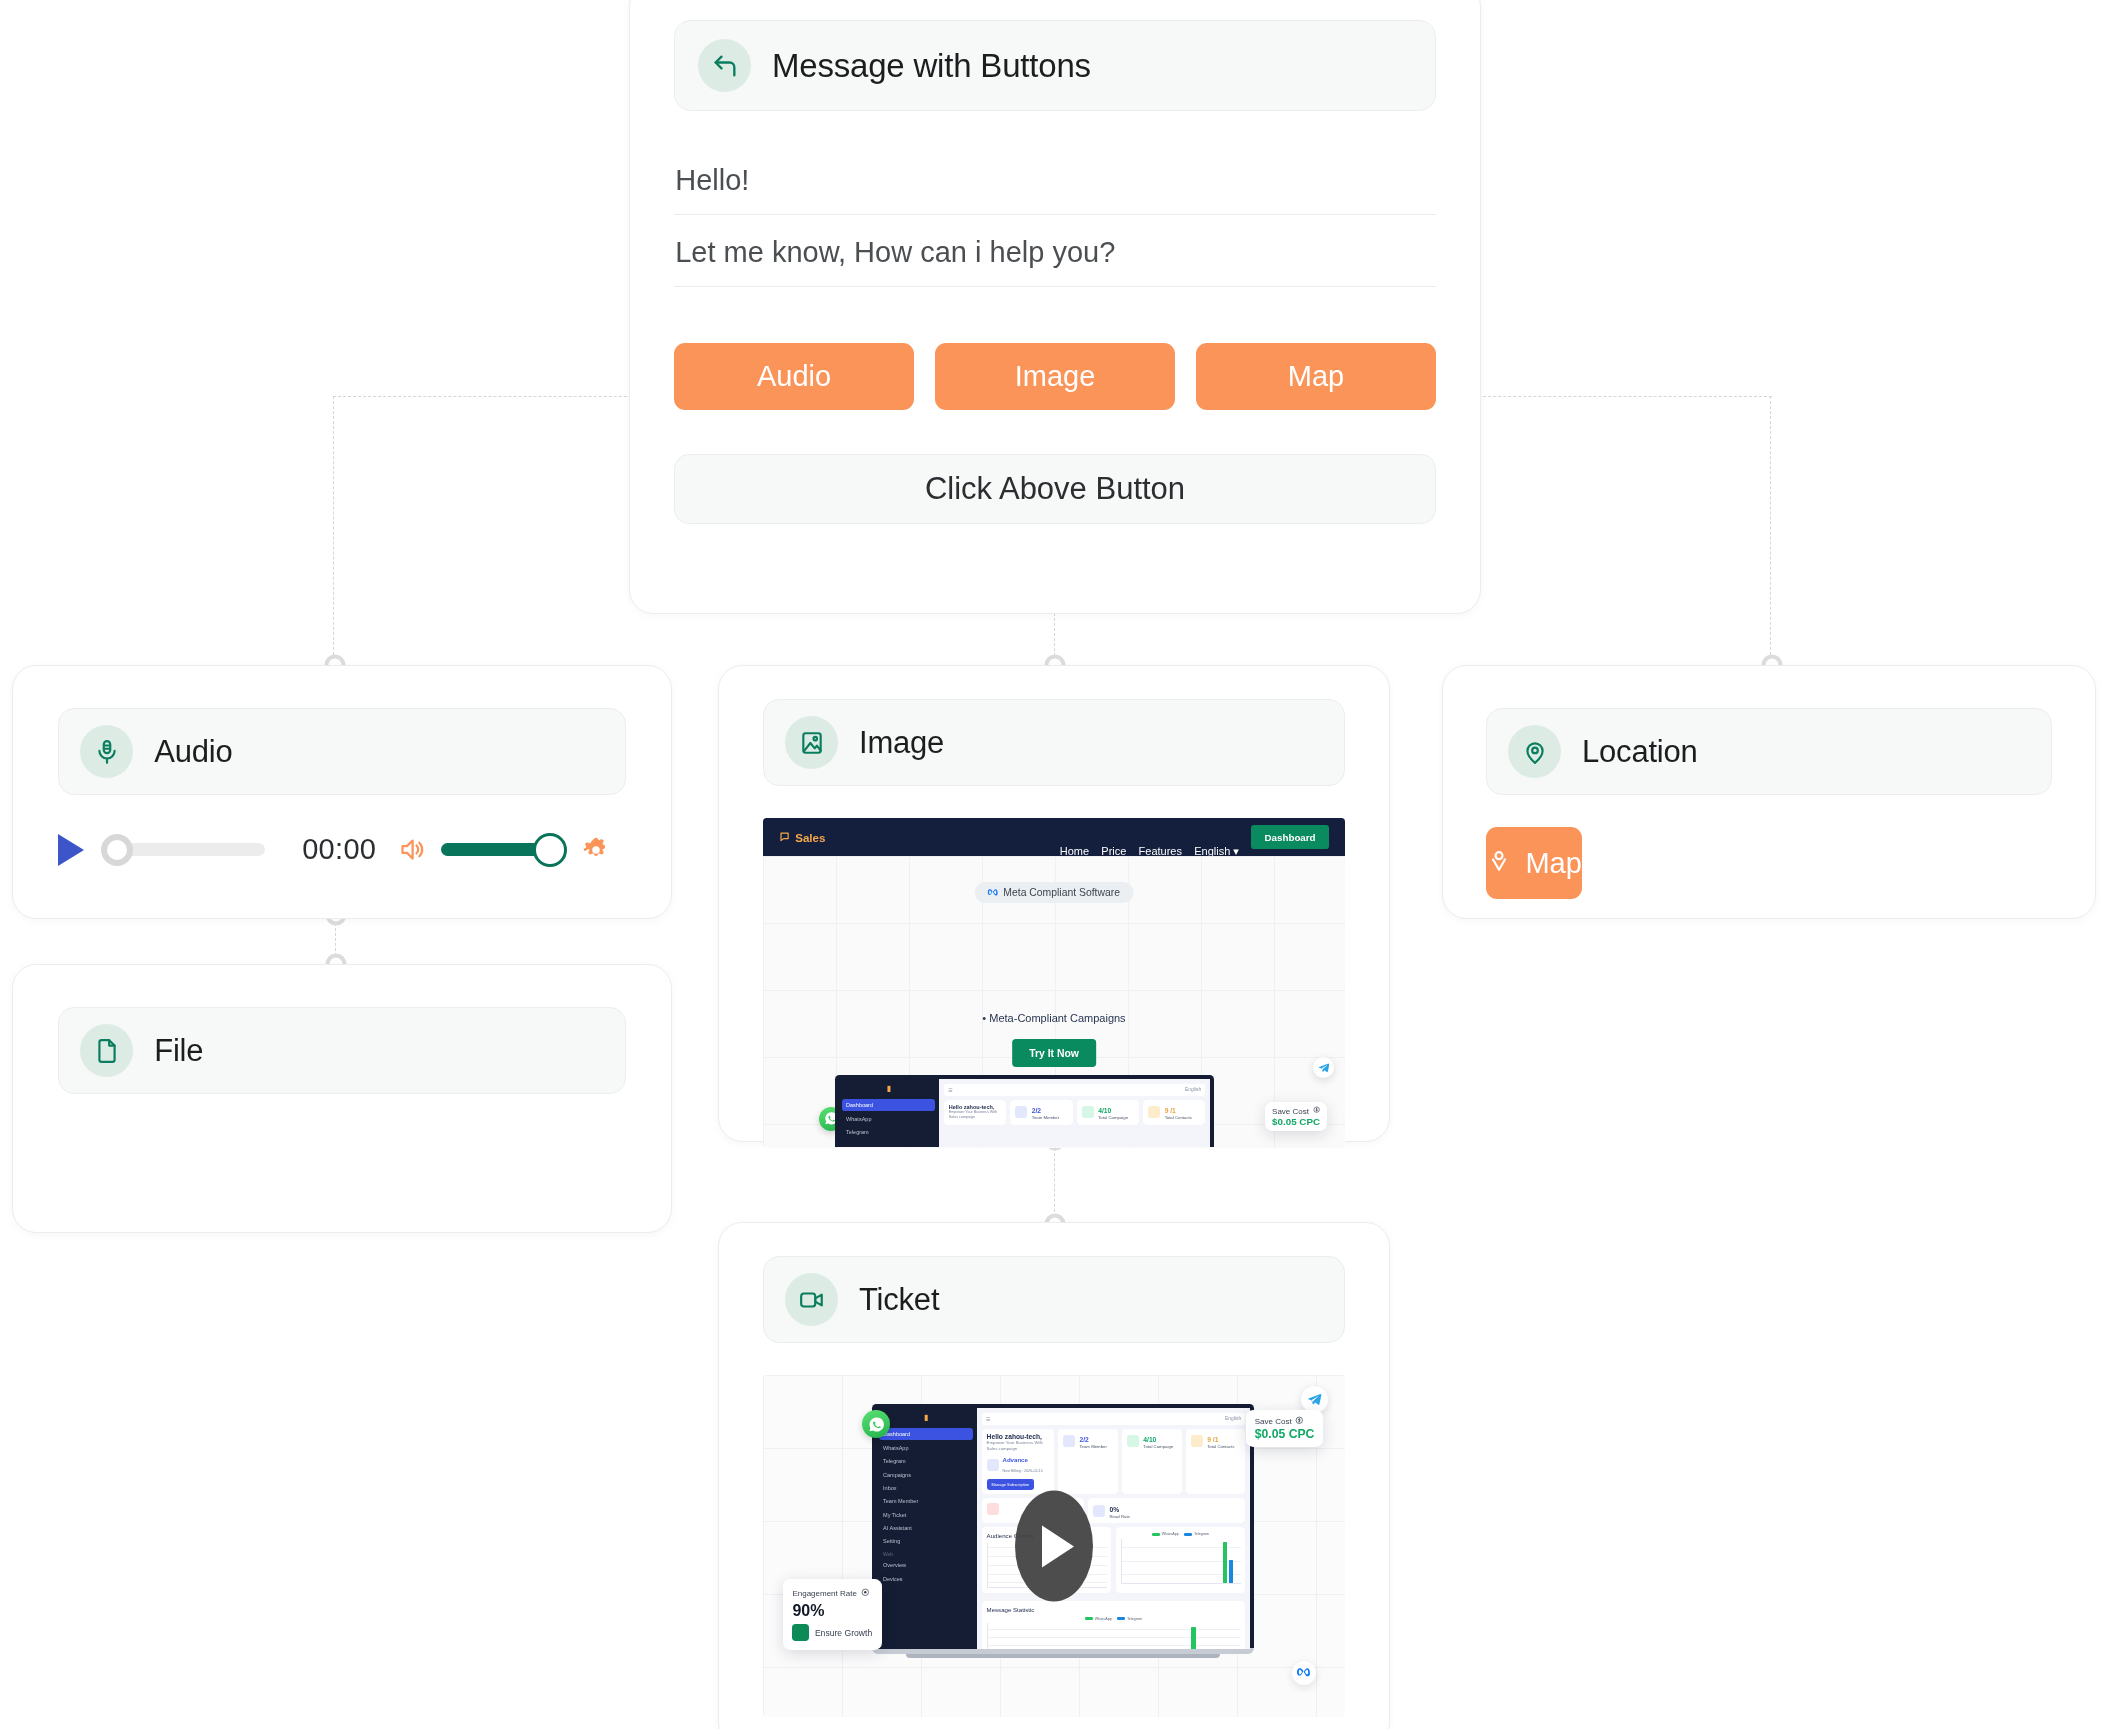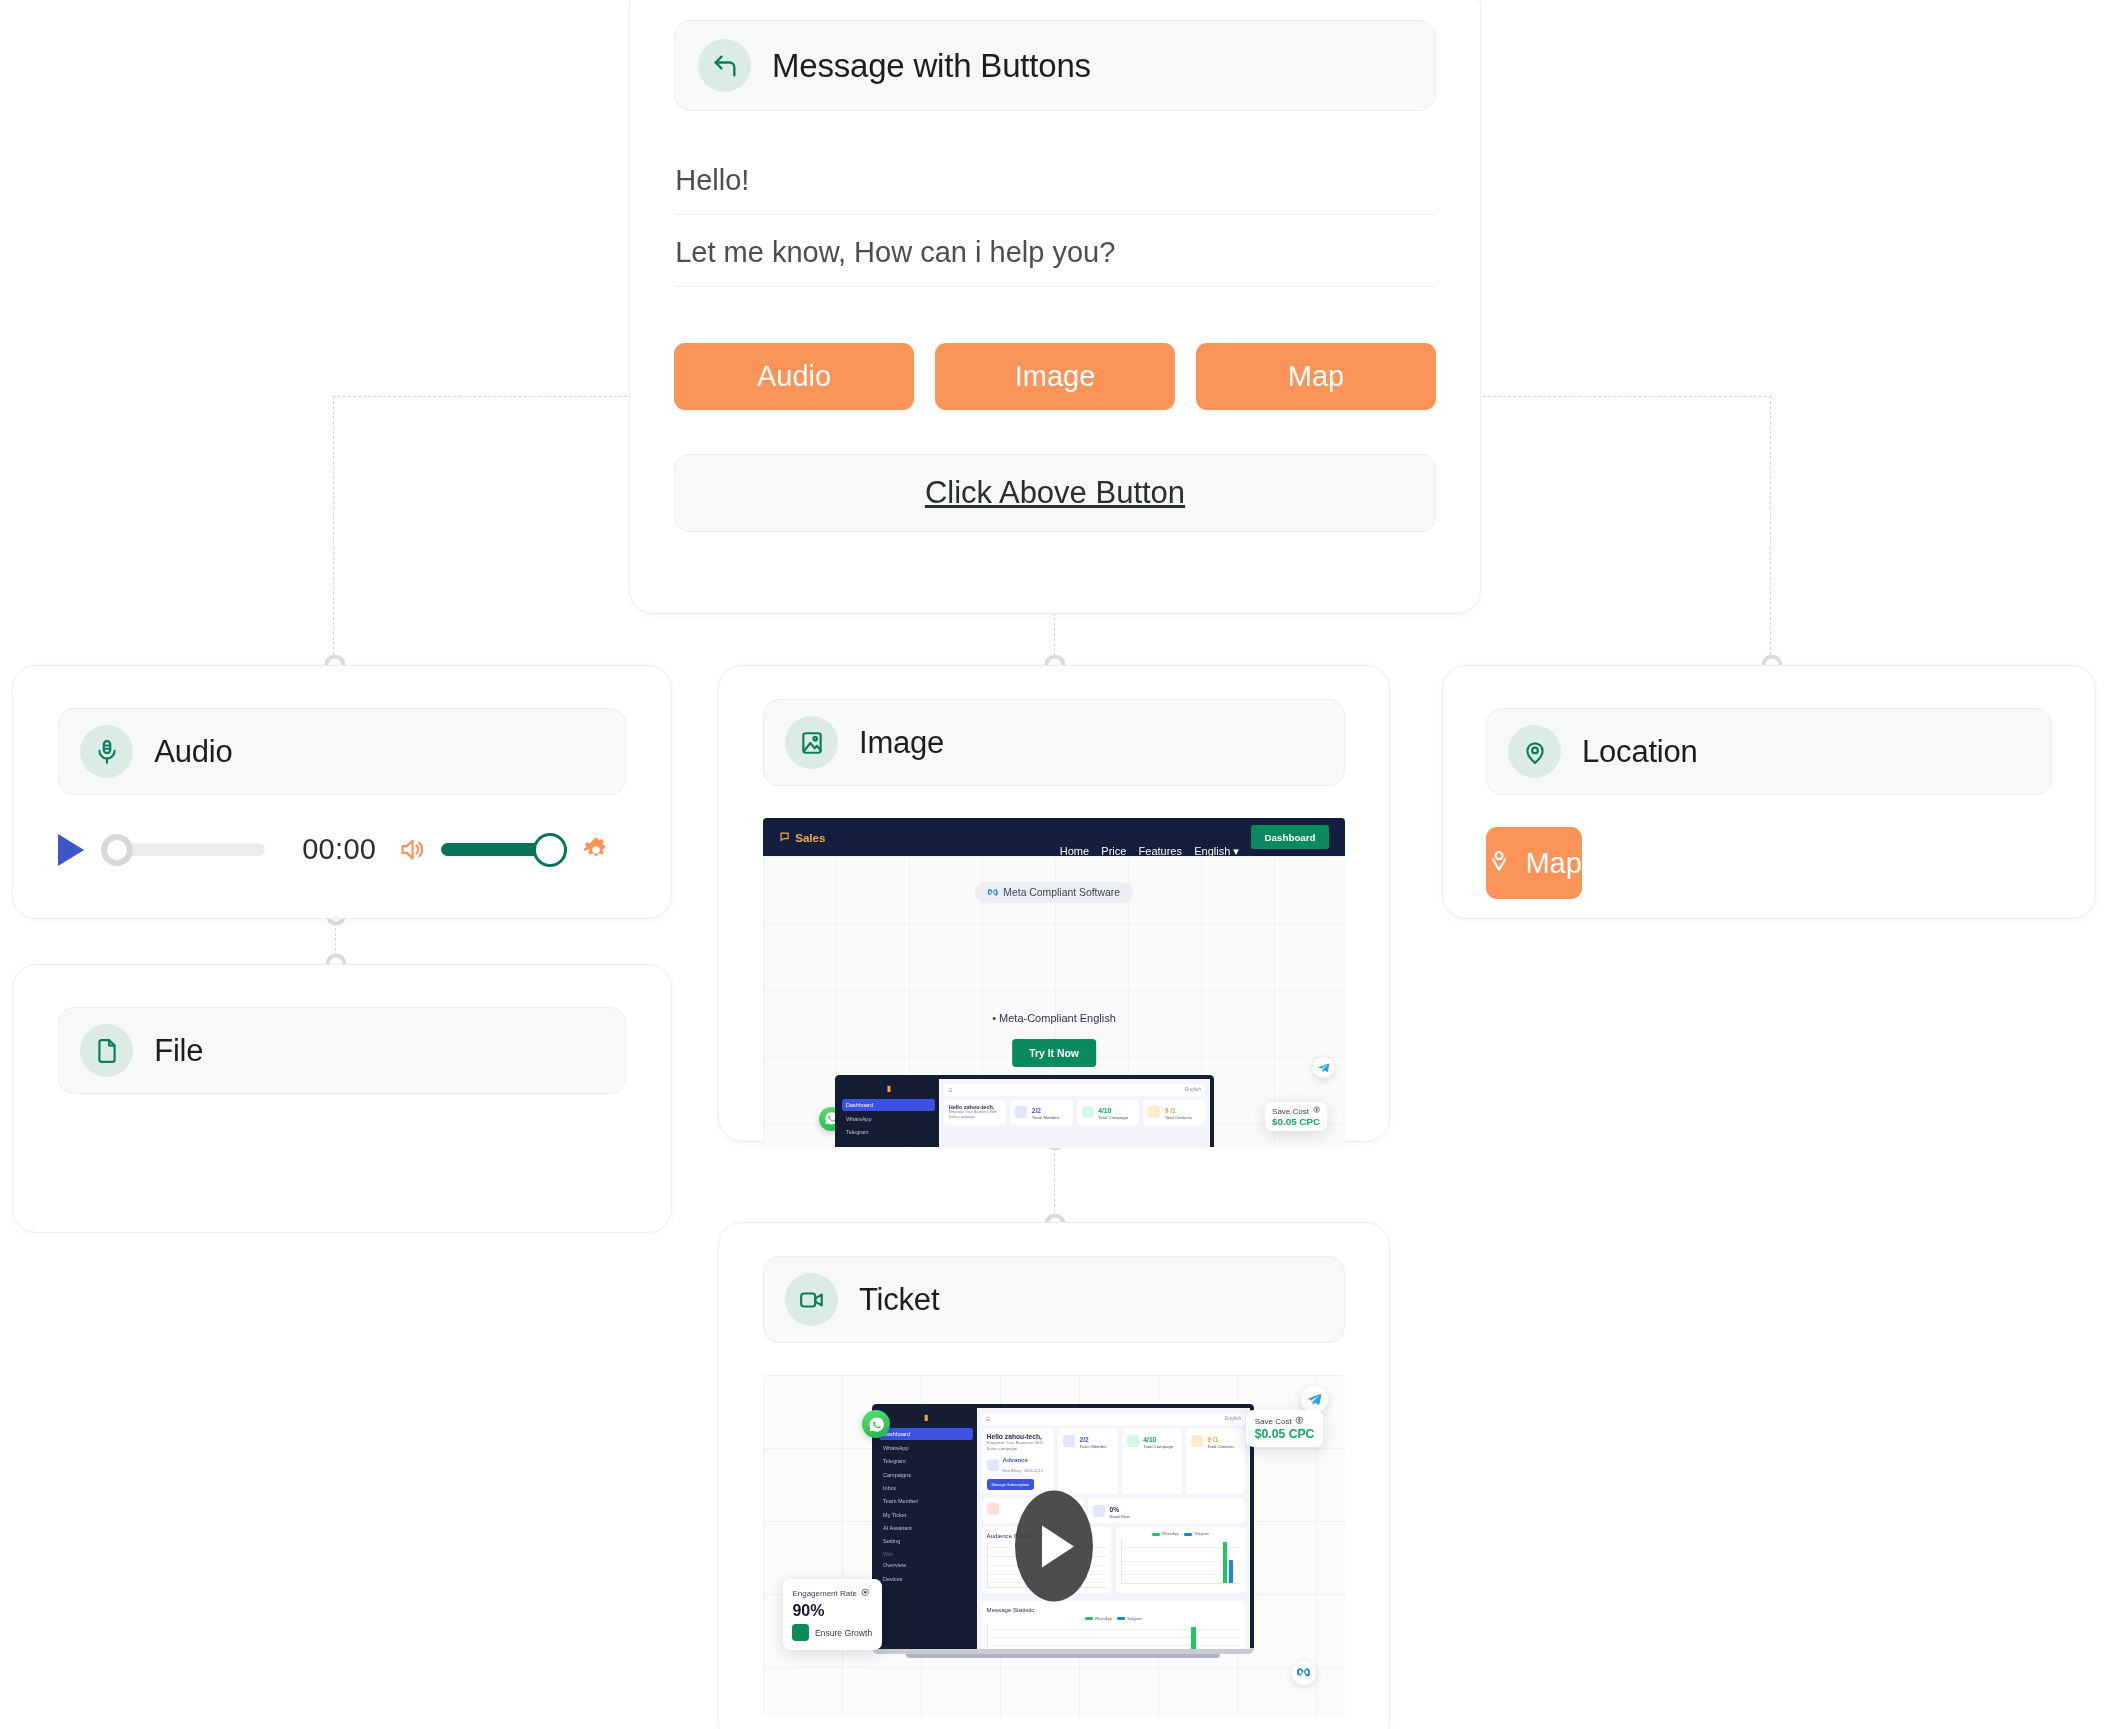--- a/index.html
+++ b/index.html
@@ -52,24 +52,24 @@
 
   .btn-row { display: flex; gap: 21px; margin: 56px 44px 0; }
   .pill-btn {
     flex: 1; background: #fb9459; color: #ffffff;
     border: none; border-radius: 11px; height: 67px;
     font-size: 29px; font-family: "Liberation Sans", sans-serif;
     display: flex; align-items: center; justify-content: center;
     cursor: pointer;
   }
   .footer-box {
-    margin: 44px 44px 0; height: 78px;
+    margin: 44px 44px 0; height: 70px;
     background: #f7f8f8; border: 1.2px solid #eceeee; border-radius: 14.7px;
     display: flex; align-items: center; justify-content: center;
-    font-size: 31px; color: #2b2e30; text-decoration: underline;
+    font-size: 31px; color: #2b2e30;
   }
 
   
   #audio-card { left: 12.2px; top: 665px; width: 660px; height: 254px; }
   #audio-card .node-header { margin: 42px 45px 0; }
   .player { display: flex; align-items: center; margin: 38px 45px 0; gap: 0; }
   .play-tri {
     width: 0; height: 0; border-left: 26px solid #3c56c9;
     border-top: 16px solid transparent; border-bottom: 16px solid transparent;
     margin-right: 17px; cursor: pointer;
@@ -368,21 +368,21 @@
             <span>
               <svg width="10.4" height="7.3" viewBox="0 0 28 18" fill="#1279f2">
                 <path d="M5.6 0C2.4 0 0 3.4 0 8.2c0 4.3 2 7.1 5 7.1 2.2 0 3.7-1.4 5.6-4.6l1.5-2.6c.4-.7.8-1.4 1.2-2 .6 1 1.2 2.1 1.8 3.2l1.7 3c2 3.5 3.3 4.6 5.6 4.6 3 0 4.6-2.9 4.6-7.2C27 3.3 24.6 0 21.4 0c-2 0-3.6 1.4-5.4 4.3-.6 1-1.2 2-1.8 3.1-.8-1.4-1.6-2.7-2.3-3.8C10.1 1.1 8.3 0 5.6 0zm.2 3c1.3 0 2.5 1 4 3.6l.7 1.2-1.3 2.2c-1.3 2.2-2.1 2.9-3.1 2.9-1.3 0-2.2-1.6-2.2-4.5C3.9 4.8 4.8 3 5.8 3zm15.4 0c1.1 0 2 1.8 2 5.4 0 2.9-.8 4.5-2.1 4.5-1 0-1.8-.7-3.1-2.9l-1.4-2.4.5-.9C18.7 4 19.9 3 21.2 3z"></path>
               </svg>
             </span>
             <span>Meta Compliant Software</span>
           </div>
 
 
           <div class="lp-sub">
-            • <span>Meta-Compliant English</span>
+            • <span>Meta-Compliant Campaigns</span>
           </div>
 
           <div class="lp-cta">Try It Now</div>
 
           <div class="wa-badge" style="left:56px; bottom:17px; width:24.4px; height:24.4px;">
             <svg width="14.7" height="14.7" viewBox="0 0 24 24" fill="#ffffff">
               <path d="M12 2a10 10 0 0 0-8.6 15l-1.3 4.6 4.8-1.3A10 10 0 1 0 12 2zm5.3 14c-.2.6-1.2 1.2-1.7 1.2-.5.1-1 .1-1.6-.1-.4-.1-.9-.3-1.5-.6-2.6-1.1-4.3-3.7-4.4-3.9-.1-.2-1-1.4-1-2.6 0-1.2.6-1.8.9-2 .2-.3.5-.3.7-.3h.5c.2 0 .4 0 .6.5l.8 1.9c.1.2.1.4 0 .6l-.3.4-.3.4c-.1.1-.3.3-.1.6.2.3.8 1.3 1.7 2.1 1.1 1 2.1 1.3 2.4 1.4.3.1.4.1.6-.1l.8-1c.2-.2.4-.2.6-.1l1.8.9c.3.1.5.2.5.3.1.2.1.7-.1 1.4z"></path>
             </svg>
           </div>
           <div class="tg-badge" style="right:11px; bottom:70px; width:21px; height:21px;">

